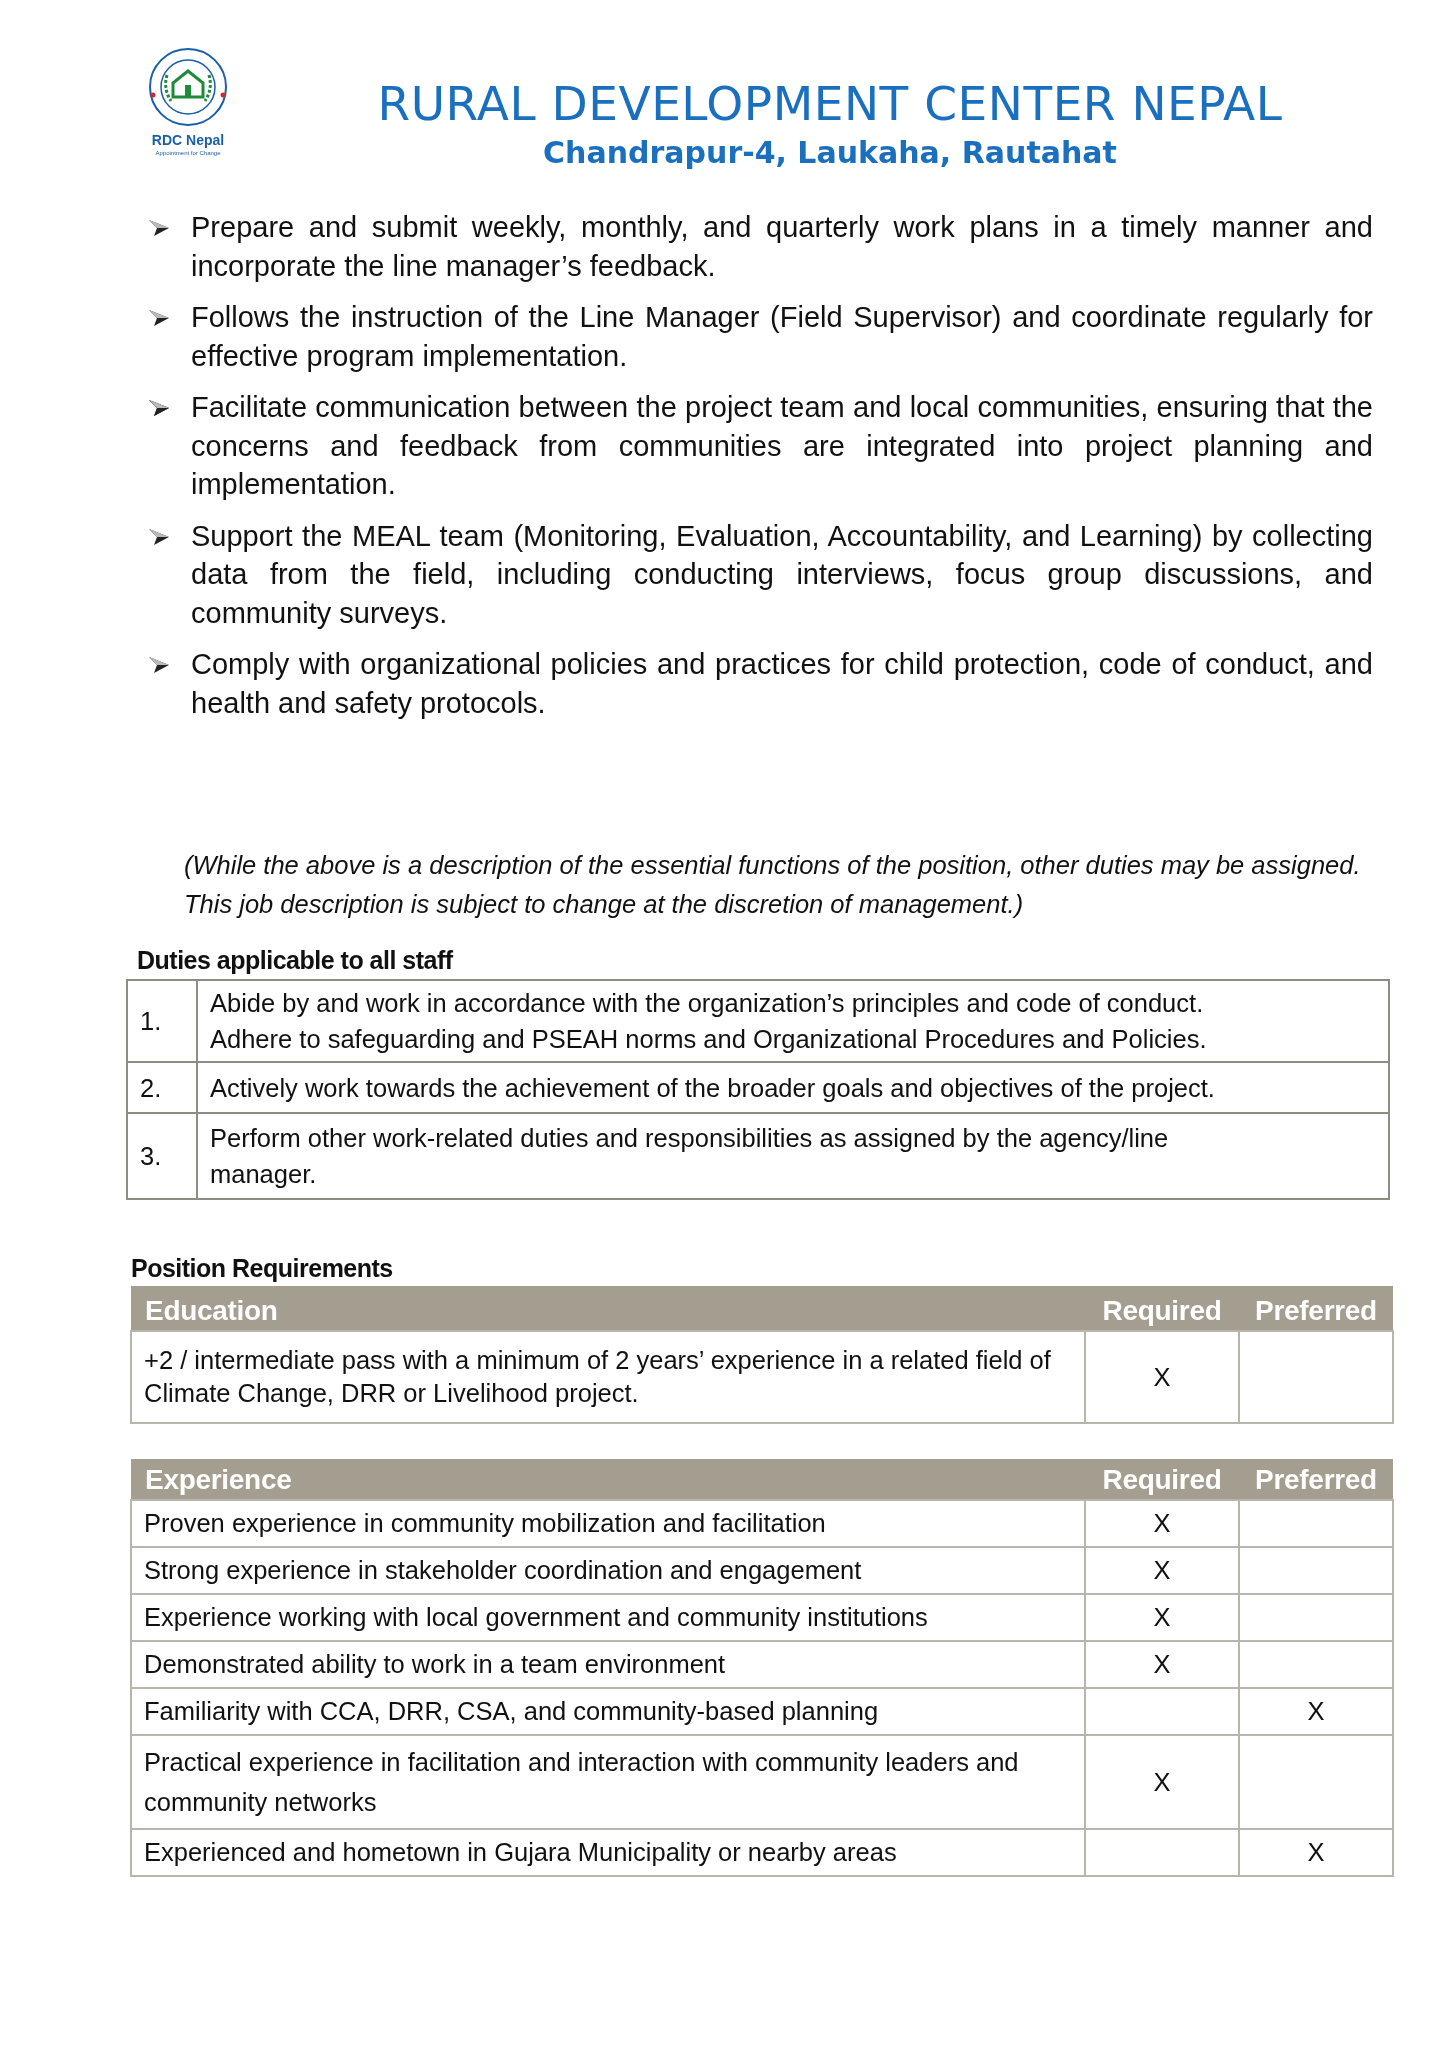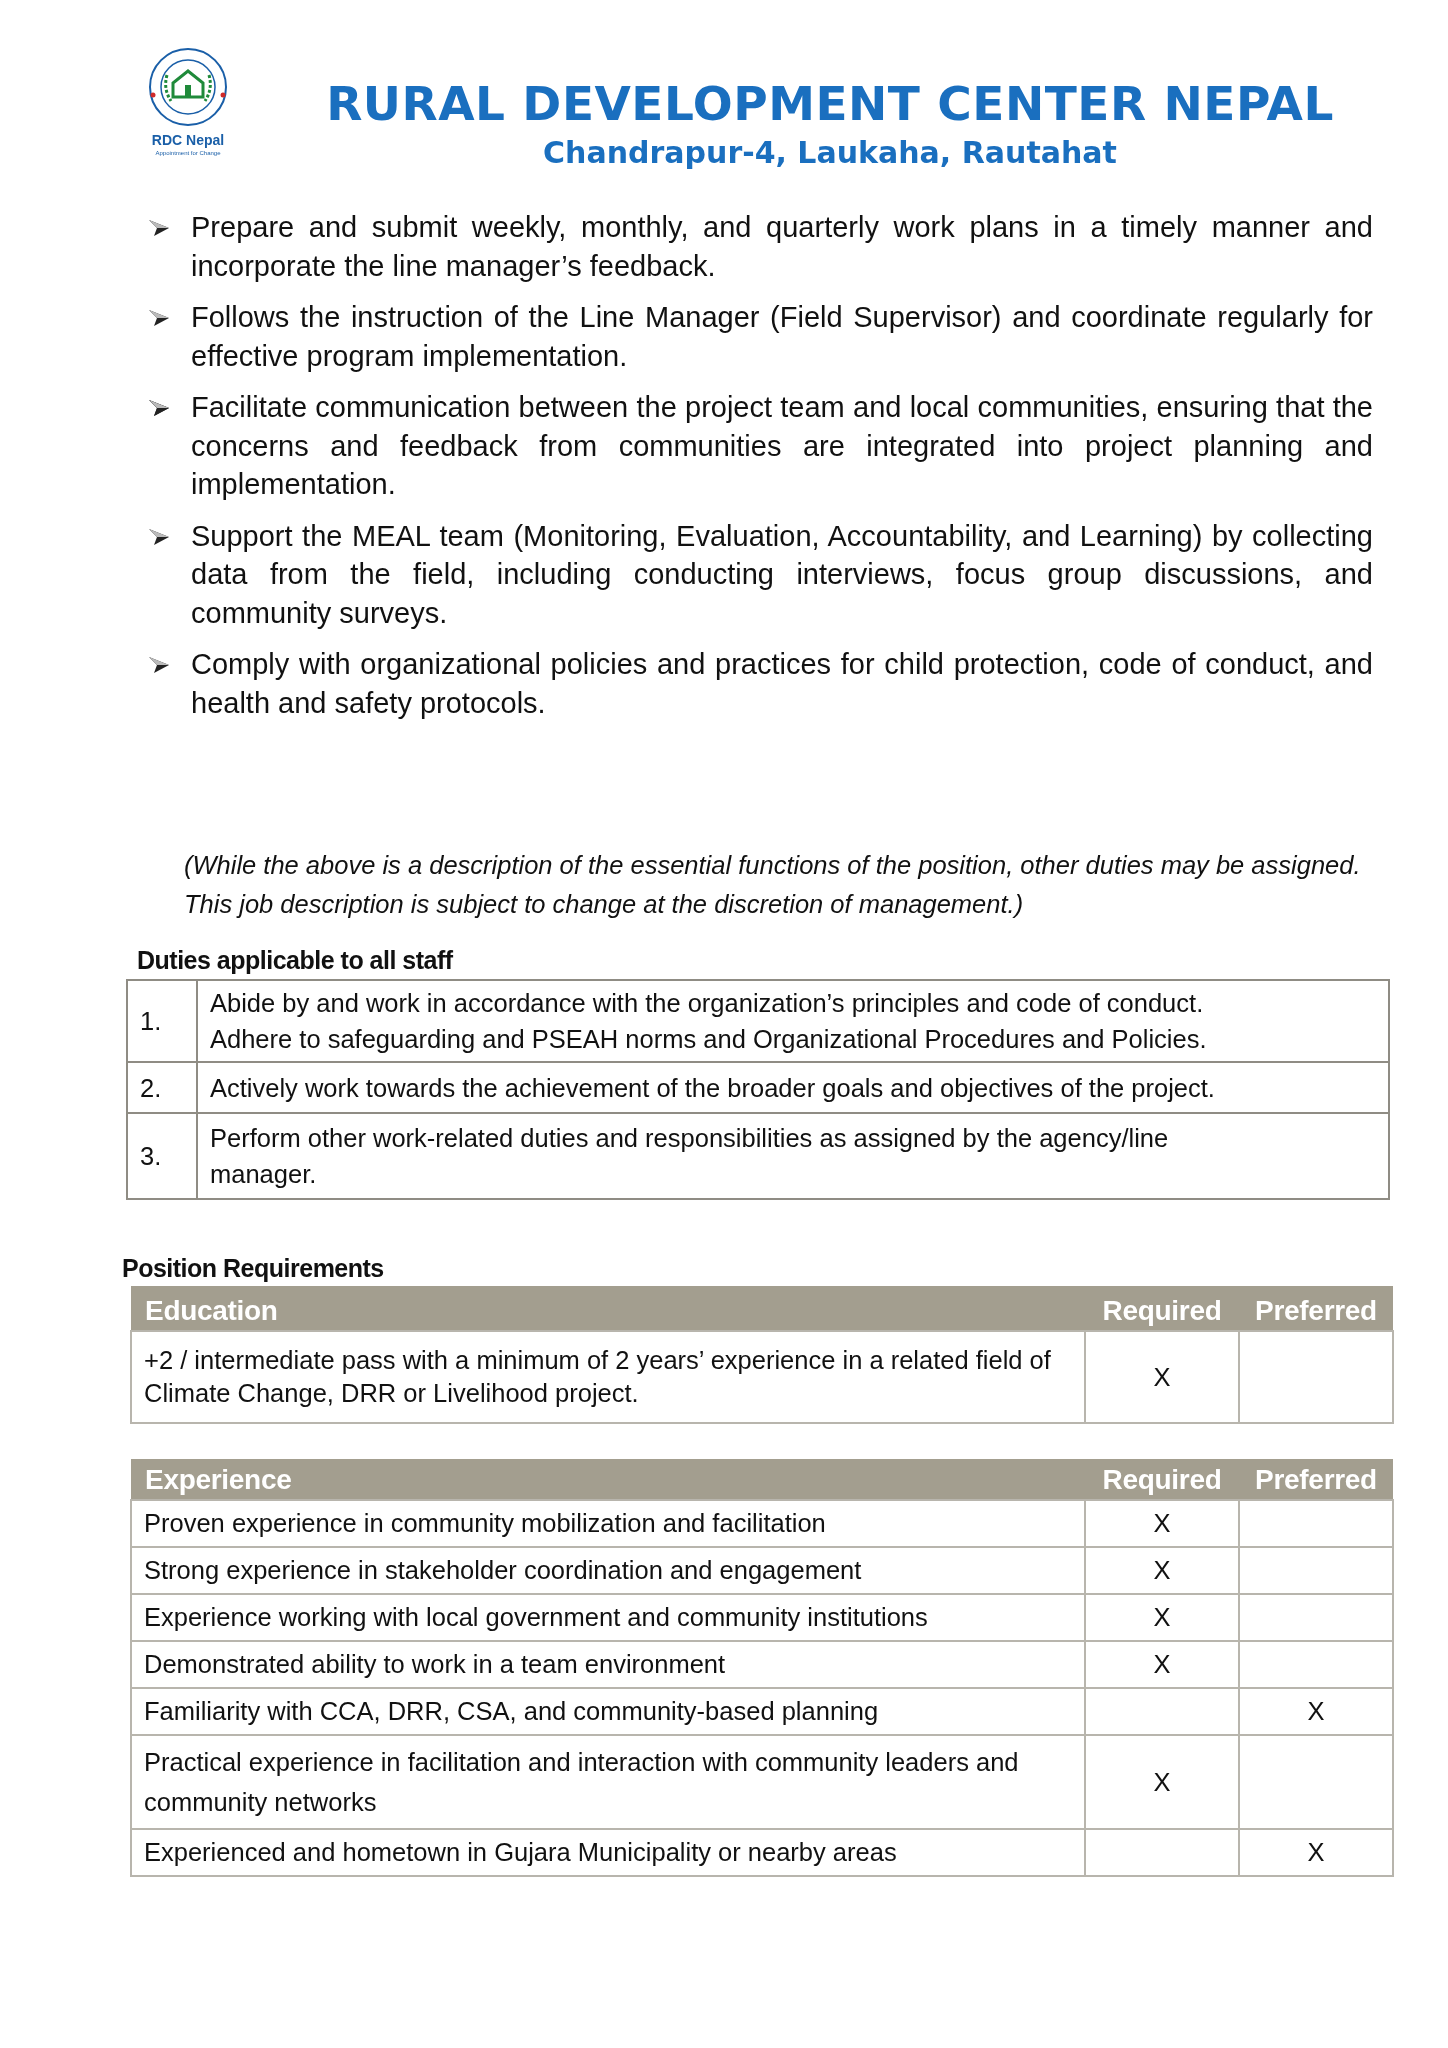--- a/index.html
+++ b/index.html
@@ -5,21 +5,21 @@
   html, body { margin: 0; padding: 0; background: #ffffff; }
   body {
     width: 1448px; height: 2048px; position: relative; overflow: hidden;
     font-family: "Liberation Sans", sans-serif; color: #111;
   }
   .header { position: absolute; left: 0; top: 0; width: 1448px; height: 180px; }
   .logo { position: absolute; left: 133px; top: 45px; width: 110px; height: 120px; }
   .logo svg { display: block; }
   .org-title {
     position: absolute; left: 320px; top: 76px; width: 1020px;
-    font-family: "DejaVu Sans", sans-serif; font-weight: bold;
+    font-family: "DejaVu Sans", sans-serif; font-weight: normal;
     font-size: 47px; color: #1a6fbf; text-align: center; letter-spacing: 0.5px;
   }
   .org-addr {
     position: absolute; left: 320px; top: 135px; width: 1020px;
     font-family: "DejaVu Sans", sans-serif; font-weight: bold;
     font-size: 30px; color: #1a6fbf; text-align: center;
   }
   .bullets { position: absolute; left: 148px; top: 208px; width: 1225px; margin: 0; padding: 0; list-style: none; }
   .bullets li {
     position: relative; padding-left: 43px; font-size: 29px; line-height: 38.5px;
@@ -140,21 +140,21 @@
   <tr style="height:86px">
     <td class="num">3.</td>
     <td>
       <div>Perform other work-related duties and responsibilities as assigned by the agency/line</div>
       <div>manager.</div>
     </td>
   </tr>
 </tbody>
   </table>
 
-<div class="sec-title" style="left:122px; top:1254px;">Position Requirements</div>
+<div class="sec-title" style="left:131px; top:1254px;">Position Requirements</div>
 
 <table class="req edu">
   <tbody>
       <tr>
     <th>Education</th>
     <th class="c">Required</th>
     <th class="c">Preferred</th>
   </tr>
   <tr>
     <td>+2 / intermediate pass with a minimum of 2 years’ experience in a related field of Climate Change, DRR or Livelihood project.</td>

